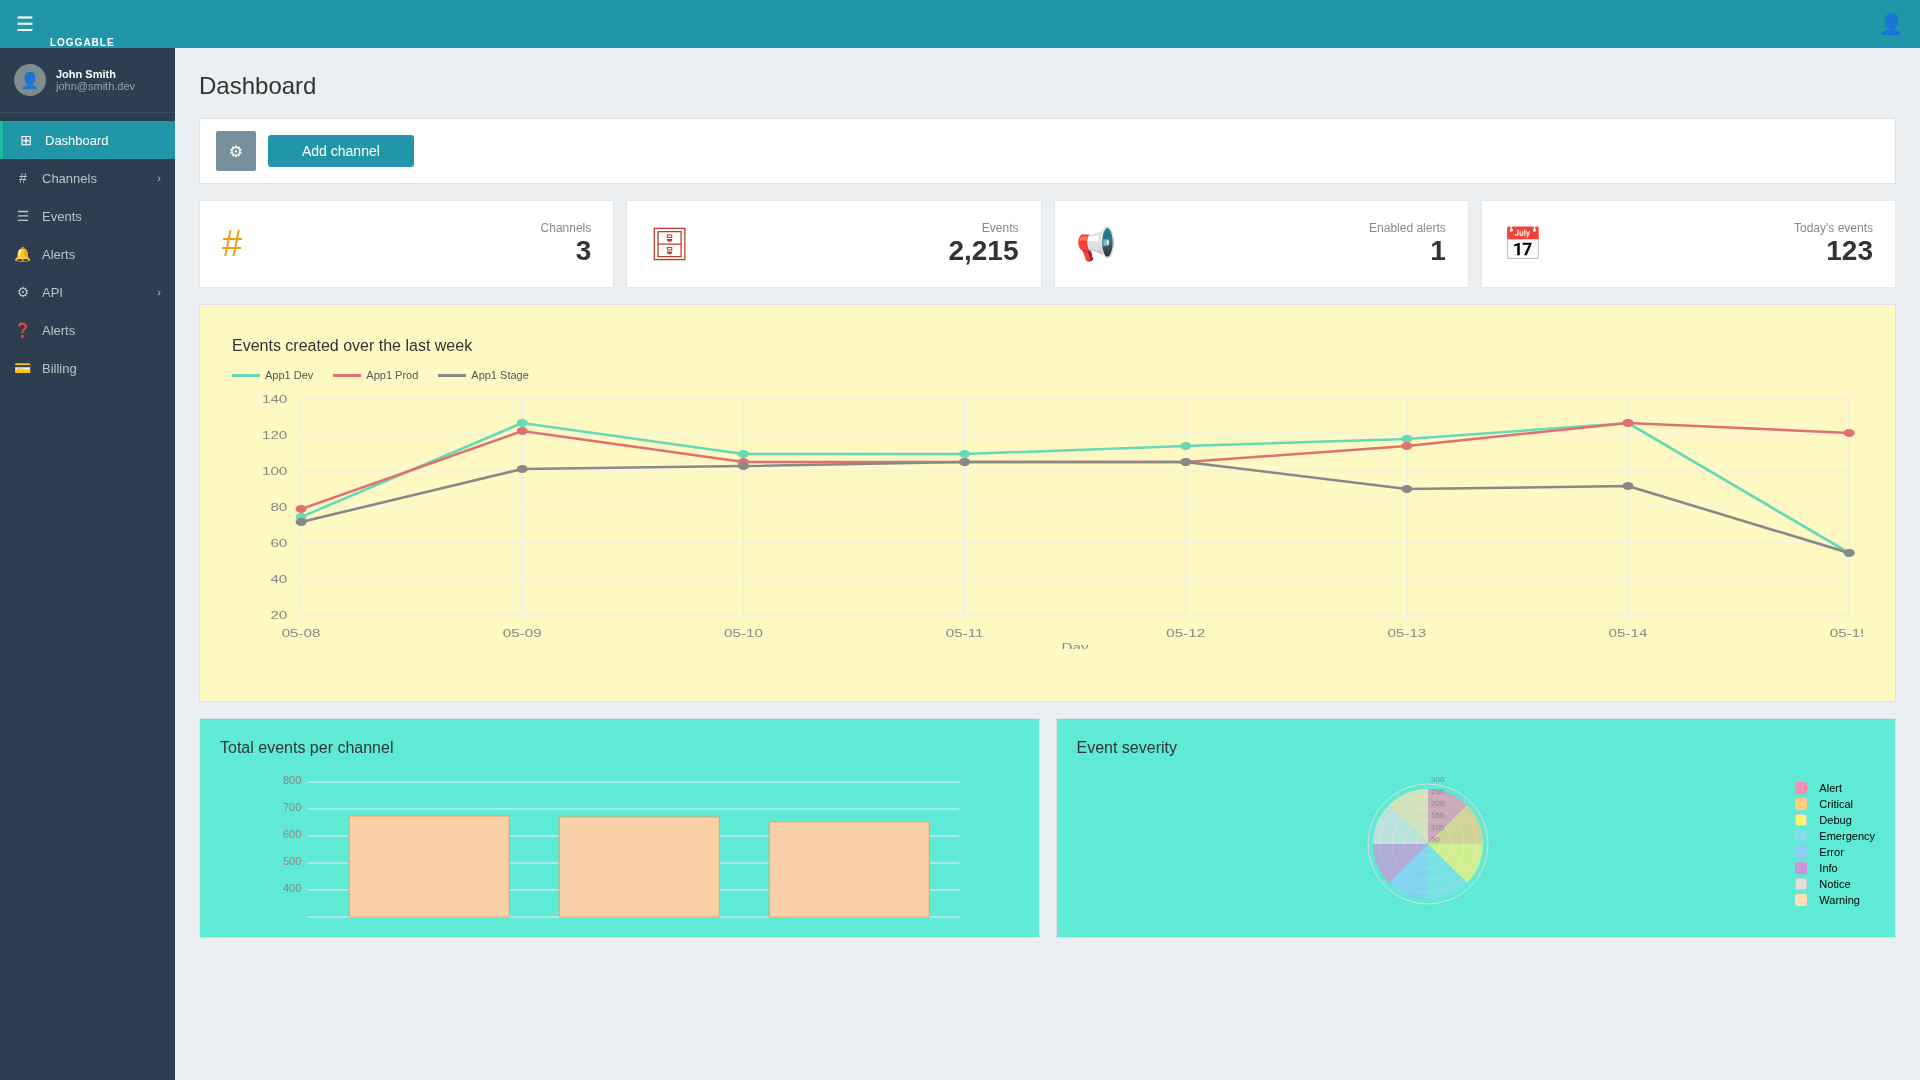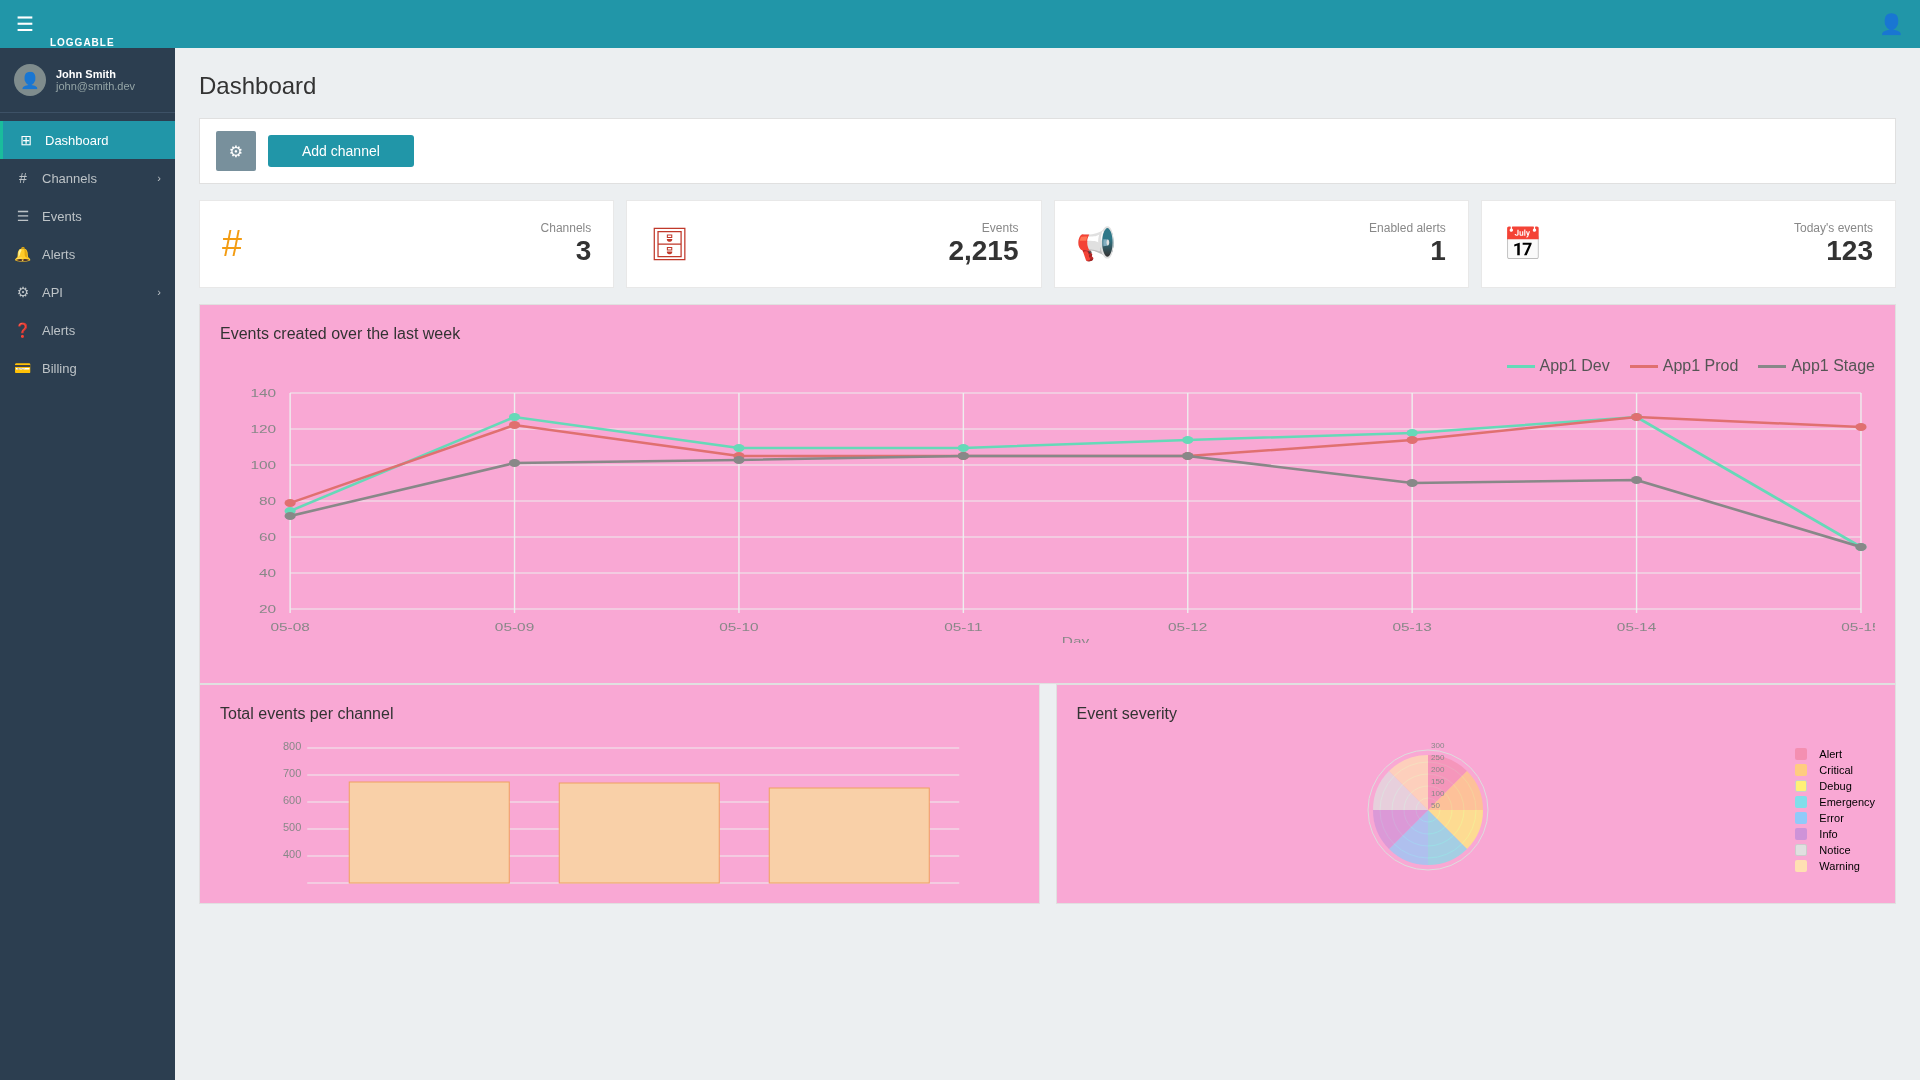--- a/index.html
+++ b/index.html
@@ -111,40 +111,41 @@
     .stat-icon.orange { color: #f39c12; }
     .stat-icon.red { color: #c0392b; }
     .stat-icon.green { color: #27ae60; }
     .stat-icon.blue { color: #2980b9; }
     .stat-info { text-align: right; flex: 1; }
     .stat-label { font-size: 12px; color: #888; }
     .stat-value { font-size: 28px; font-weight: 700; color: #333; }
 
     
     .chart-section {
-      background: #f9a8d4;
+      background: #fef9c3;
       border: 1px solid #e0e0e0;
-      padding: 20px;
+      padding: 32px;
+      margin-bottom: 16px;
     }
     .chart-title { font-size: 16px; color: #333; margin-bottom: 14px; font-weight: 400; }
 
     .chart-container { position: relative; width: 100%; height: 280px; }
-    .chart-legend { display: flex; gap: 20px; justify-content: flex-end; margin-bottom: 8px; font-size: 16px; color: #555; }
+    .chart-legend { display: flex; gap: 20px; justify-content: flex-start; margin-bottom: 8px; font-size: 11px; color: #555; }
     .legend-item { display: flex; align-items: center; gap: 5px; }
     .legend-line { width: 28px; height: 3px; }
     .legend-line.green { background: #66d9b8; }
     .legend-line.red { background: #e07070; }
     .legend-line.gray { background: #888; }
 
     svg.line-chart { width: 100%; height: 260px; }
 
     
     .bottom-charts { display: grid; grid-template-columns: 1fr 1fr; gap: 16px; }
     .bottom-chart {
-      background: #f9a8d4;
+      background: #5eead4;
       border: 1px solid #e0e0e0;
       padding: 20px;
       height: 220px;
     }
     .bottom-chart-title { font-size: 16px; color: #333; margin-bottom: 12px; font-weight: 400; }
 
     
     .severity-area { display: flex; gap: 16px; align-items: center; }
     .severity-legend { display: flex; flex-direction: column; gap: 4px; font-size: 11px; }
     .severity-item { display: flex; align-items: center; gap: 12px; }

